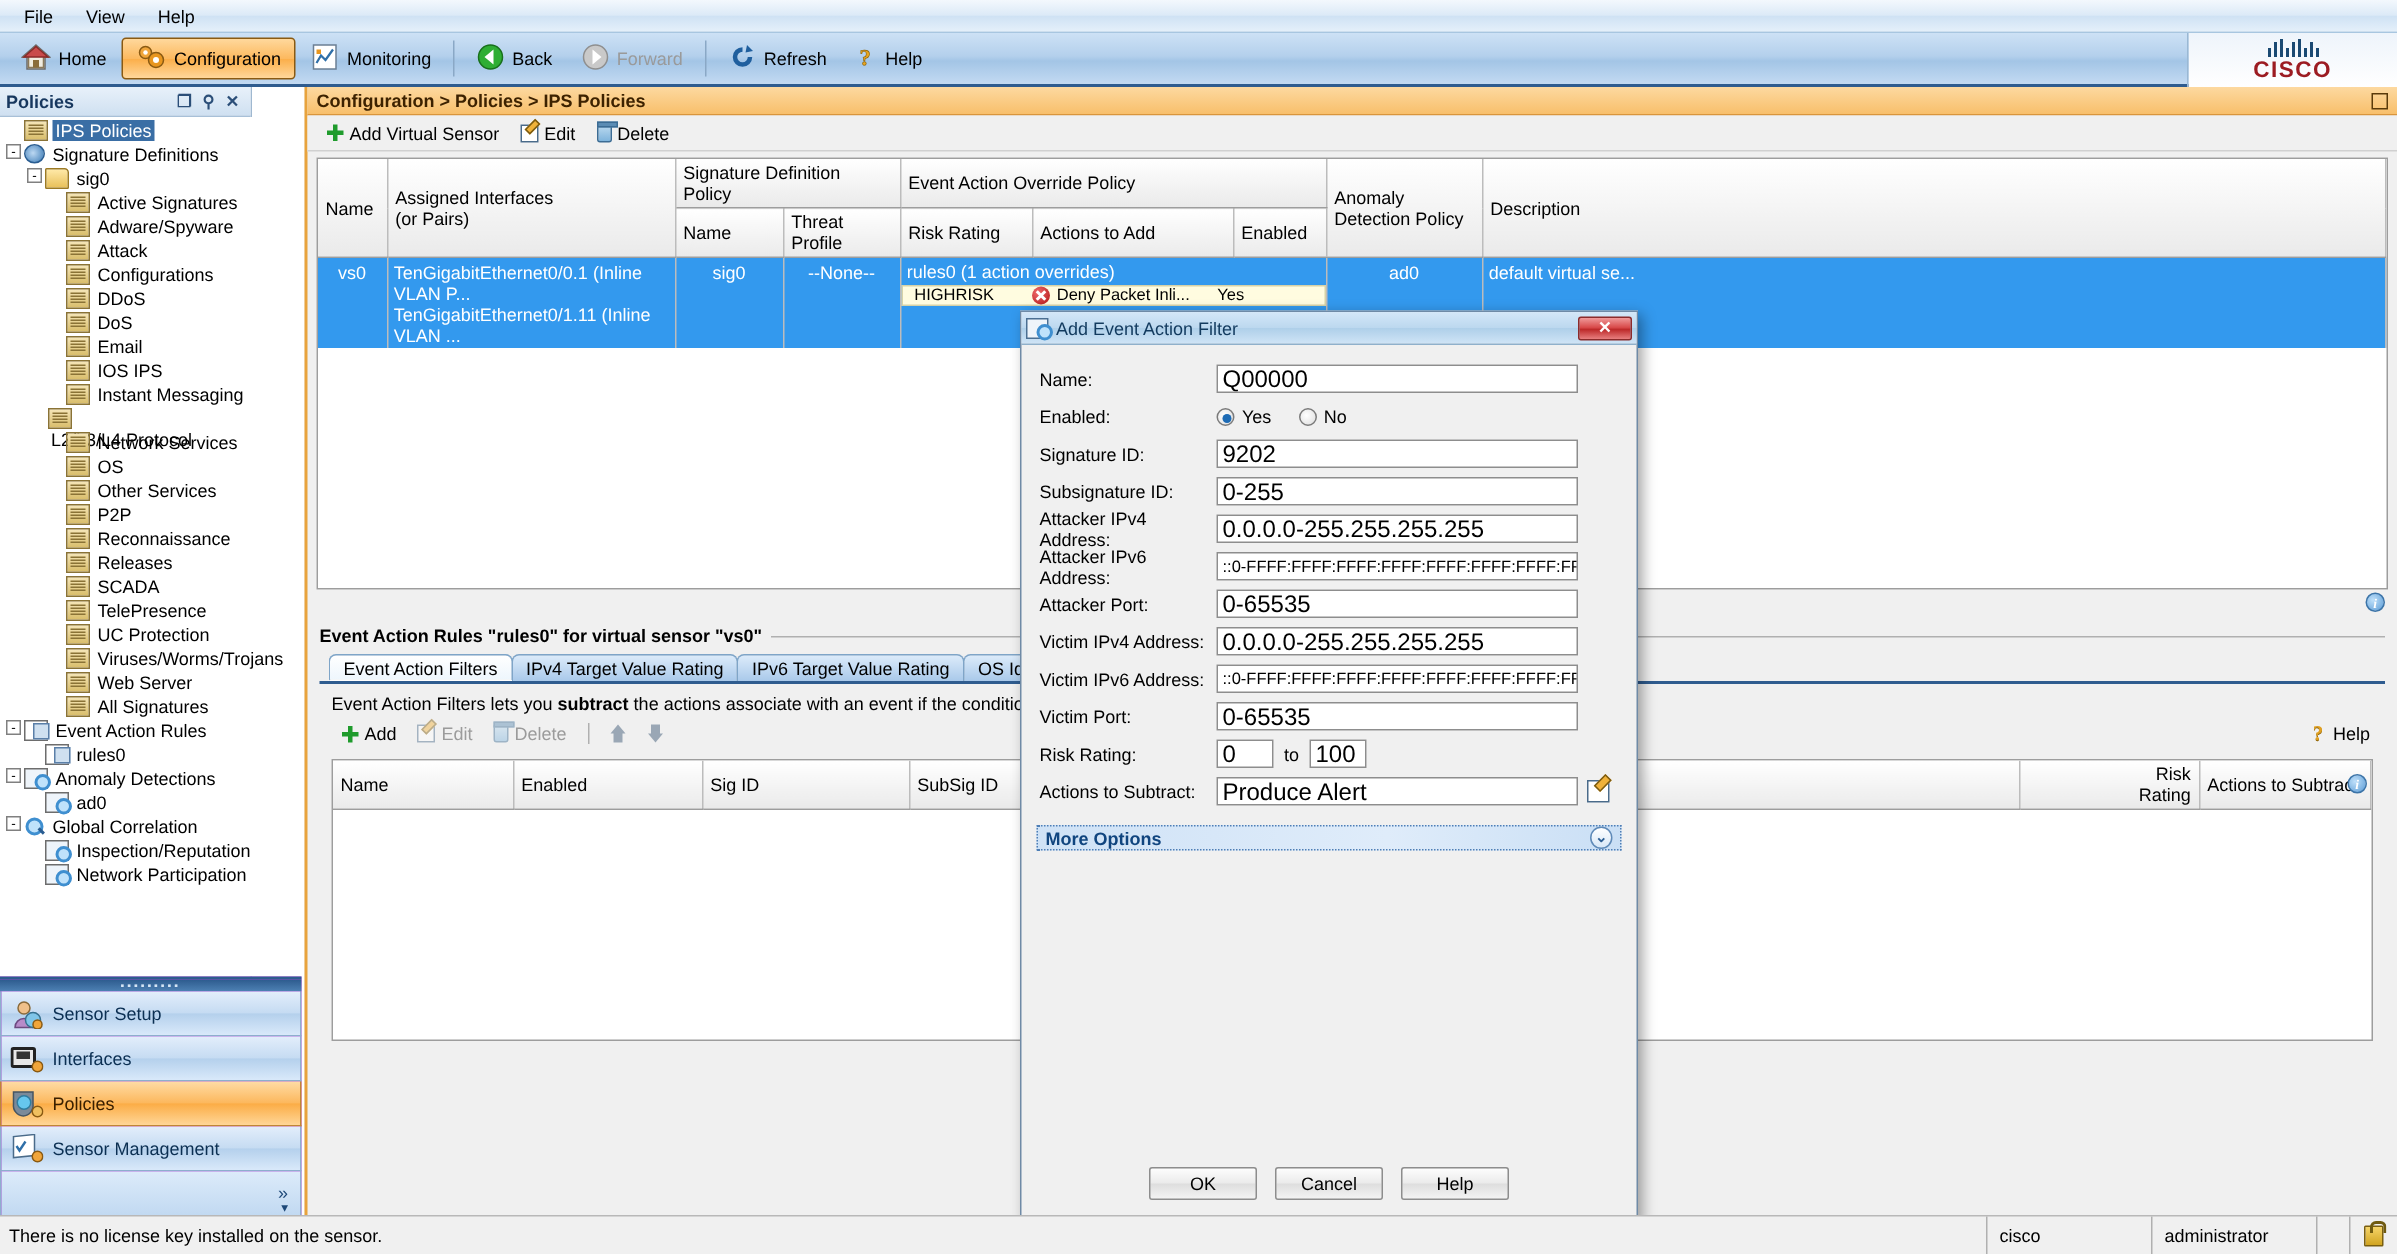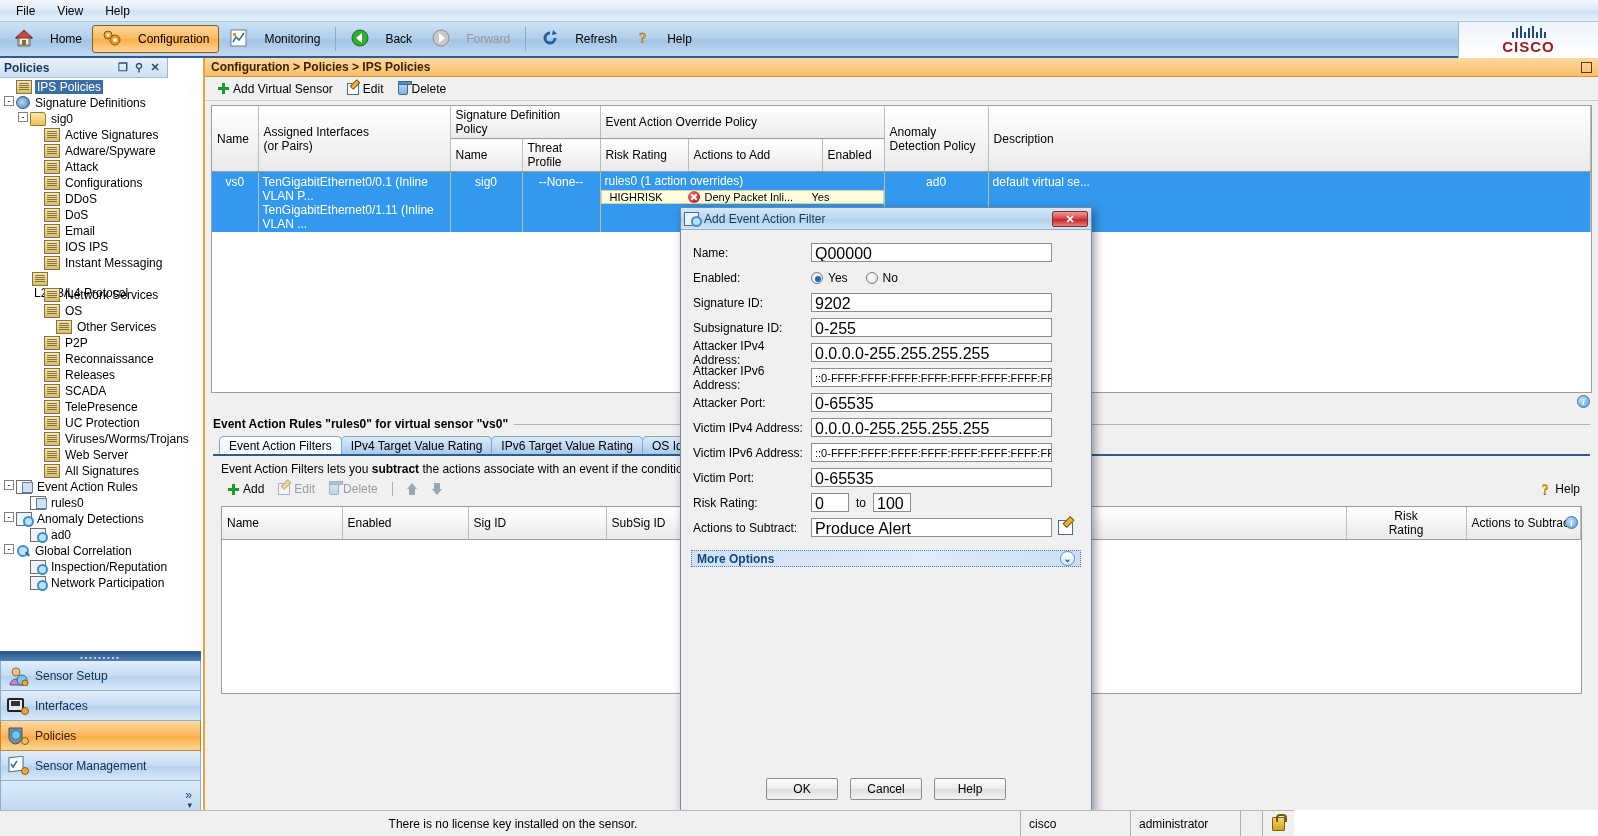--- a/index.html
+++ b/index.html
@@ -25,21 +25,21 @@
   }
 
   
   .toolbar {
     position: absolute; left: 0; top: 22px; width: 1598px; height: 36px;
     background: linear-gradient(to bottom, #cde1f5 0%, #b4d0ec 45%, #a3c5e6 55%, #c3daf2 100%);
     border-bottom: 2px solid #2f5c8f;
     display: flex; align-items: center; padding-left: 4px;
   }
   .tbtn {
-    display: flex; align-items: center; gap: 16px;
+    display: flex; align-items: center; gap: 5px;
     height: 28px; padding: 0 9px; font-size: 12px; color: #000;
     border: 1px solid transparent; border-radius: 3px; cursor: default;
     white-space: nowrap;
   }
   .tbtn.active {
     background: linear-gradient(to bottom, #ffd79b, #fdb martin);
     background: linear-gradient(to bottom, #ffd89c 0%, #fcb95f 50%, #fbae49 51%, #ffd79a 100%);
     border: 1px solid #8a5a12;
     text-align: center;
   }
@@ -233,23 +233,23 @@
   .help-row {
     position: absolute; right: 10px; top: 26px;
     display: flex; align-items: center; gap: 4px; font-size: 12px;
   }
   .q-icon { width: 12px; height: 13px; color: #e0a022; font-weight: bold; font-size: 14px;
         font-family: "Liberation Serif", serif; line-height: 13px; text-align: center;
         text-shadow: 0 1px 0 #8a5f00; }
 
   
   .statusbar {
-    position: absolute; left: 0; bottom: 0; width: 1294px; height: 26px;
+    position: absolute; left: 0; bottom: 0; width: 1598px; height: 26px;
     background: #f0f0f0; border-top: 1px solid #b8b8b8;
-    display: flex; align-items: center; font-size: 12px; text-align: center;
+    display: flex; align-items: center; font-size: 12px;
   }
   .statusbar .left { padding-left: 6px; flex: 1; color: #000; }
   .sb-cell { border-left: 1px solid #b0b0b0; height: 100%; display: flex; align-items: center; padding: 0 8px; }
   .lock-icon { width: 13px; height: 14px; background: linear-gradient(to bottom,#f5d468,#d1a420);
         border: 1px solid #7a5f10; border-radius: 1px; position: relative; }
   .lock-icon::before { content: ""; position: absolute; left: 3px; top: -4px; width: 7px; height: 6px;
         border: 2px solid #6f5a10; border-bottom: none; border-radius: 4px 4px 0 0; }
 
   
   .dialog {
@@ -491,21 +491,21 @@
         <div class="tnode" style="padding-left: 32px;">
           <span class="dots"></span>
           <span class="ic ic-doc"></span>
           <span class="lbl">Network Services</span>
         </div>
         <div class="tnode" style="padding-left: 32px;">
           <span class="dots"></span>
           <span class="ic ic-doc"></span>
           <span class="lbl">OS</span>
         </div>
-        <div class="tnode" style="padding-left: 44px;">
+        <div class="tnode" style="padding-left: 32px;">
           <span class="dots"></span>
           <span class="ic ic-doc"></span>
           <span class="lbl">Other Services</span>
         </div>
         <div class="tnode" style="padding-left: 32px;">
           <span class="dots"></span>
           <span class="ic ic-doc"></span>
           <span class="lbl">P2P</span>
         </div>
         <div class="tnode" style="padding-left: 32px;">
@@ -777,21 +777,21 @@
               <col style="width:120px">
               <col>
           </colgroup>
           <thead>
             <tr>
               <th>Name</th>
               <th>Enabled</th>
               <th>Sig ID</th>
               <th>SubSig ID</th>
               <th></th>
-              <th style="text-align:center">
+              <th style="text-align:right">
                 <div>Risk</div>
                 <div>Rating</div>
               </th>
               <th>Actions to Subtract</th>
             </tr>
           </thead>
           <tbody>
               <tr>
                 <td colspan="7" style="height:140px;border:none">&nbsp;</td>
               </tr>

